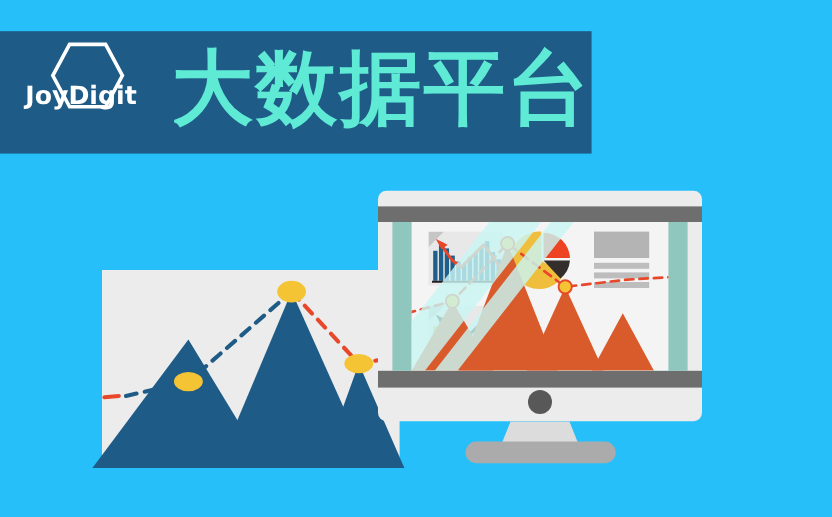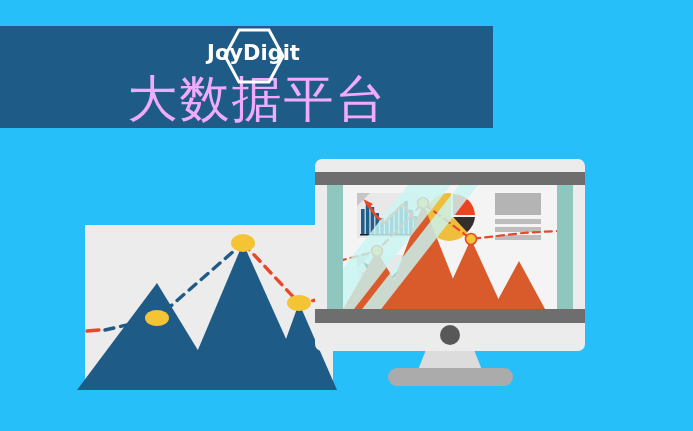--- a/index.html
+++ b/index.html
@@ -10,21 +10,21 @@
     font-family:"DejaVu Sans","Liberation Sans",sans-serif;
     overflow:hidden;
     position:relative;
   }
   .stage{position:absolute;left:0;top:0;width:693px;height:431px;overflow:hidden;}
 
   
   .banner{
     position:absolute;left:0;top:26px;width:493px;height:102px;
     background:#1E5B86;
-    display:flex;align-items:center;flex-direction:column;
+    display:flex;align-items:center;
   }
   .logo-wrap{
     position:relative;width:118px;height:88px;margin-left:14px;
     display:flex;flex-direction:column;align-items:center;justify-content:center;
   }
   .hexagon{
     position:absolute;left:28px;top:2px;width:62px;height:56px;
   }
   .logo-mark{
     position:relative;z-index:2;
@@ -32,21 +32,21 @@
     line-height:1;white-space:nowrap;
     font-family:"DejaVu Sans","Liberation Sans",sans-serif;
     margin-top:6px;
   }
   .logo-sub{
     position:relative;z-index:2;
     color:#FFFFFF;font-weight:bold;font-size:21px;line-height:1;
     letter-spacing:1px;white-space:nowrap;margin-top:16px;
   }
   .banner-title{
-    color:#f0abfc;font-weight:normal;font-size:50px;line-height:1;
+    color:#5eead4;font-weight:bold;font-size:68px;line-height:1;
     letter-spacing:2px;white-space:nowrap;margin-left:22px;margin-bottom:4px;
   }
 
   
   .left-card{
     position:absolute;left:85px;top:225px;width:248px;height:165px;
     background:#ECECEC;
   }
 
   

